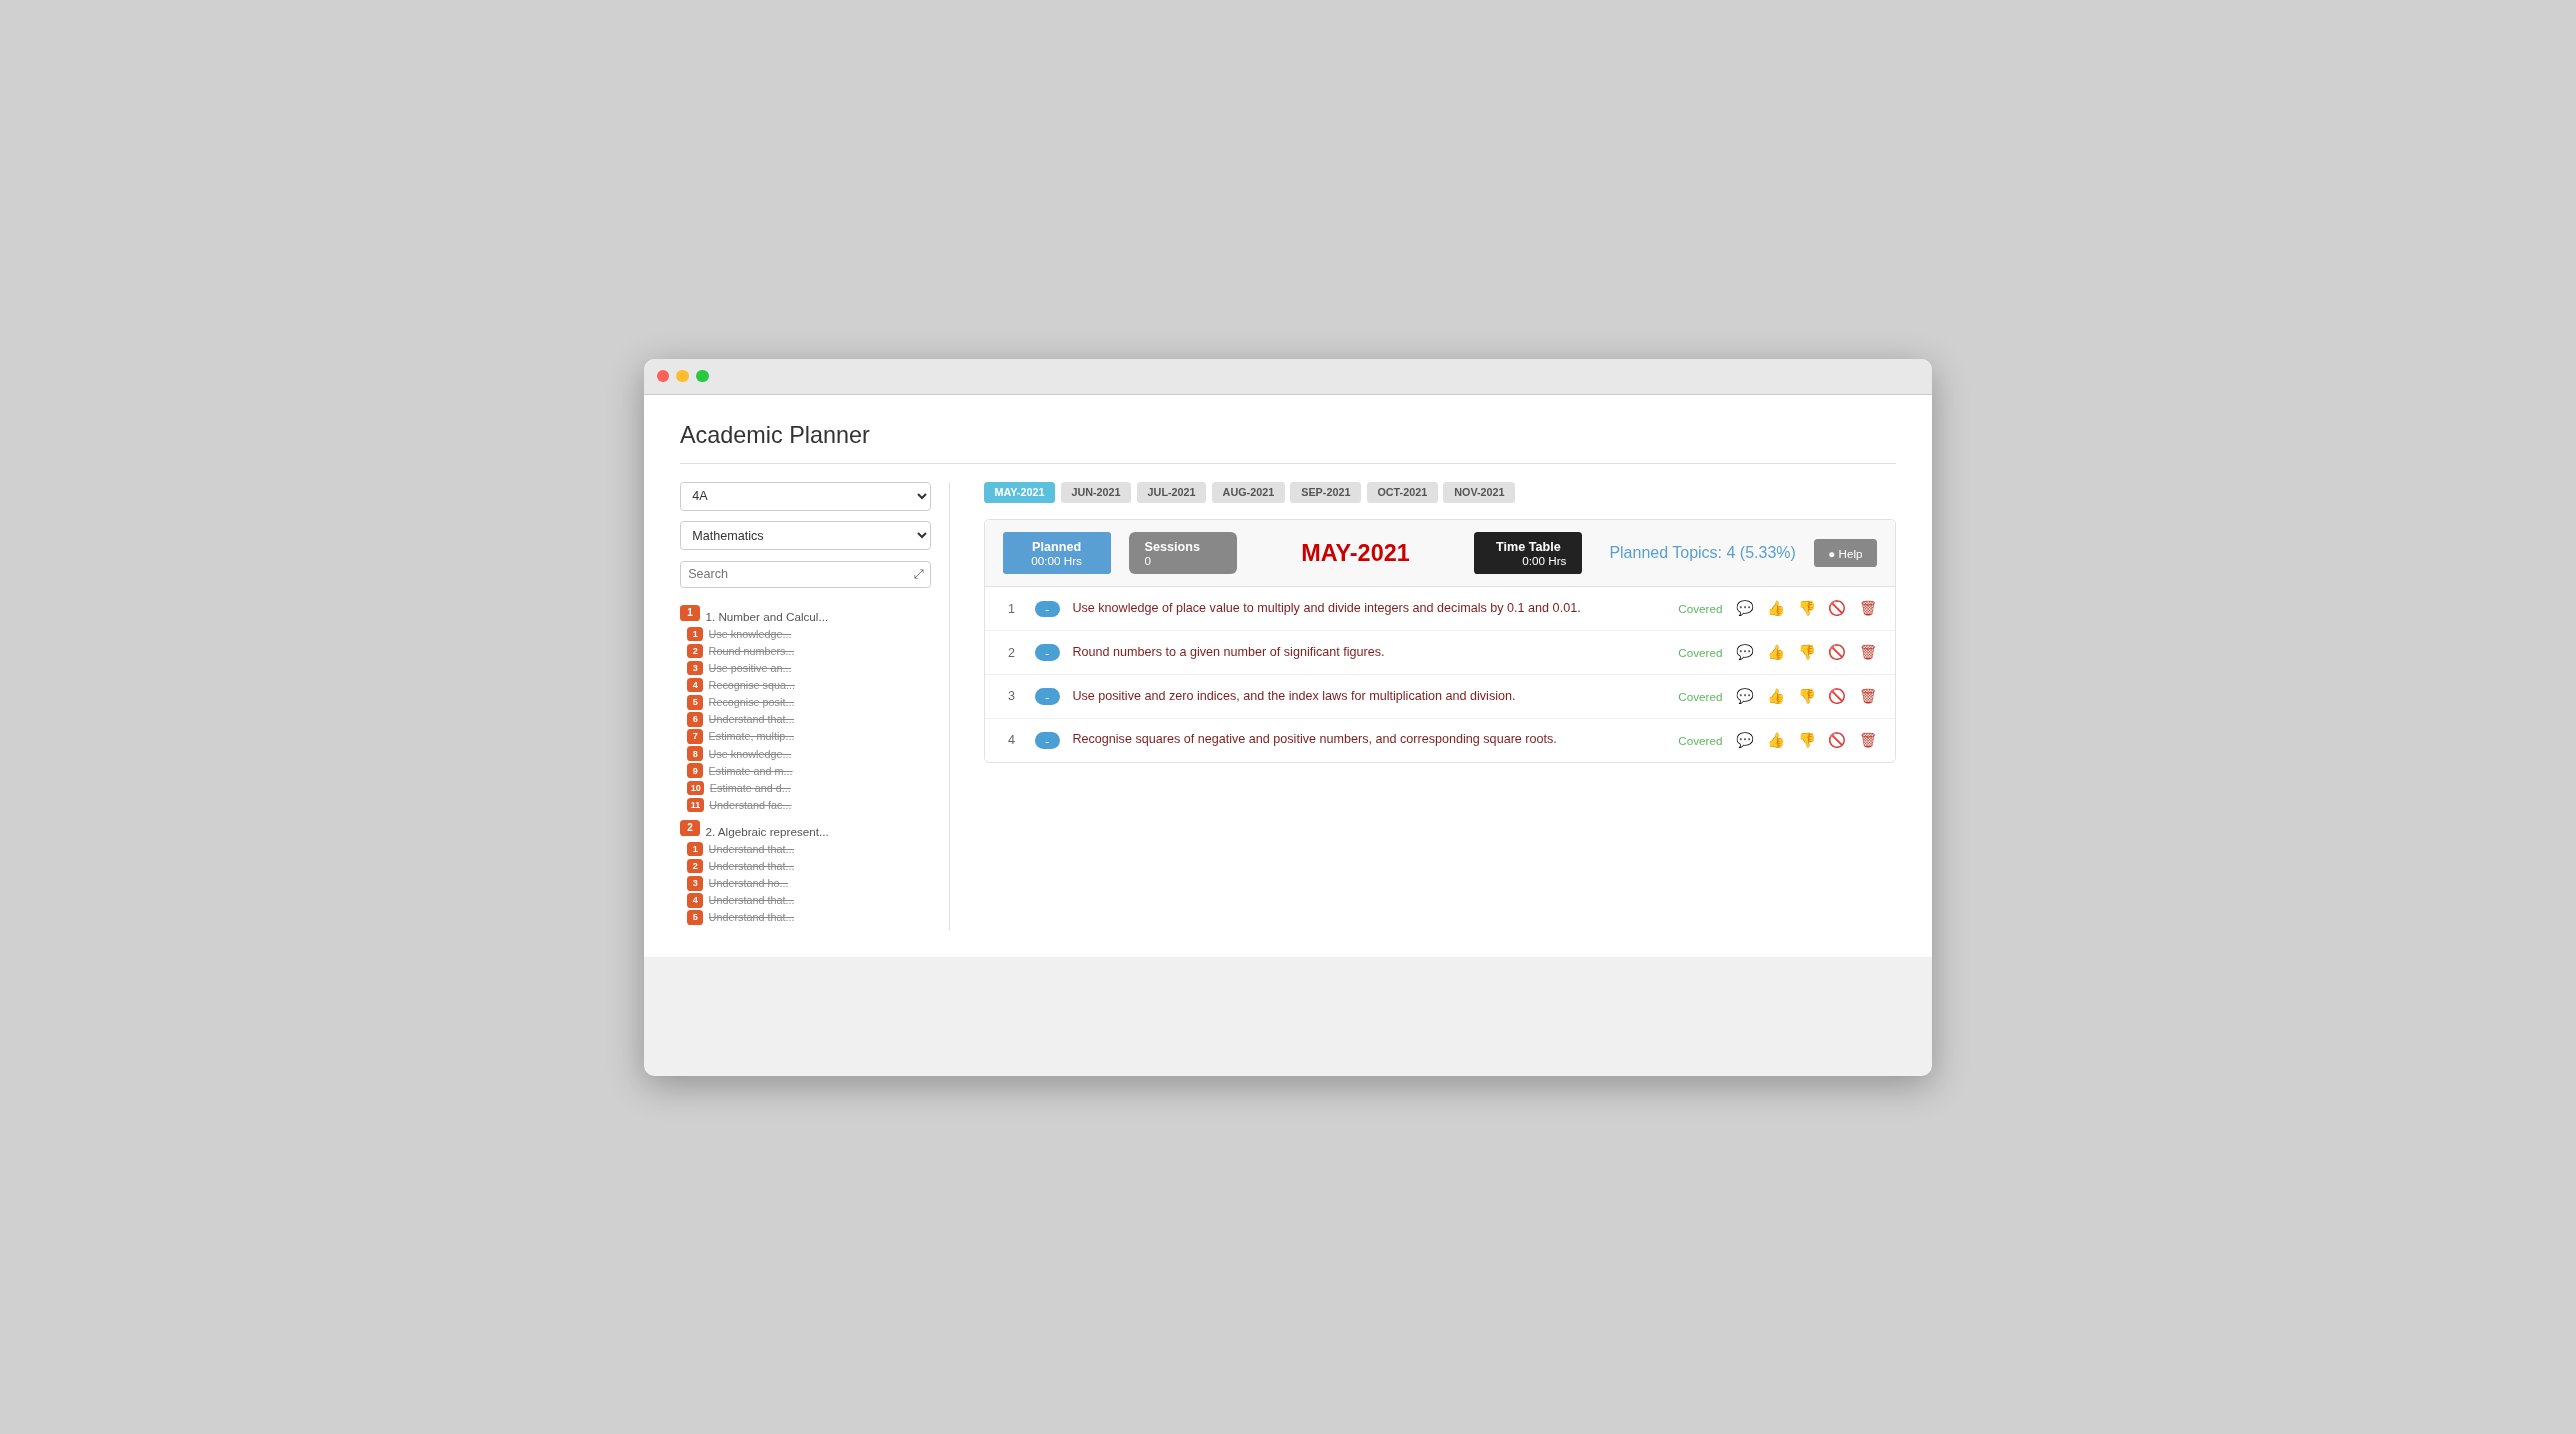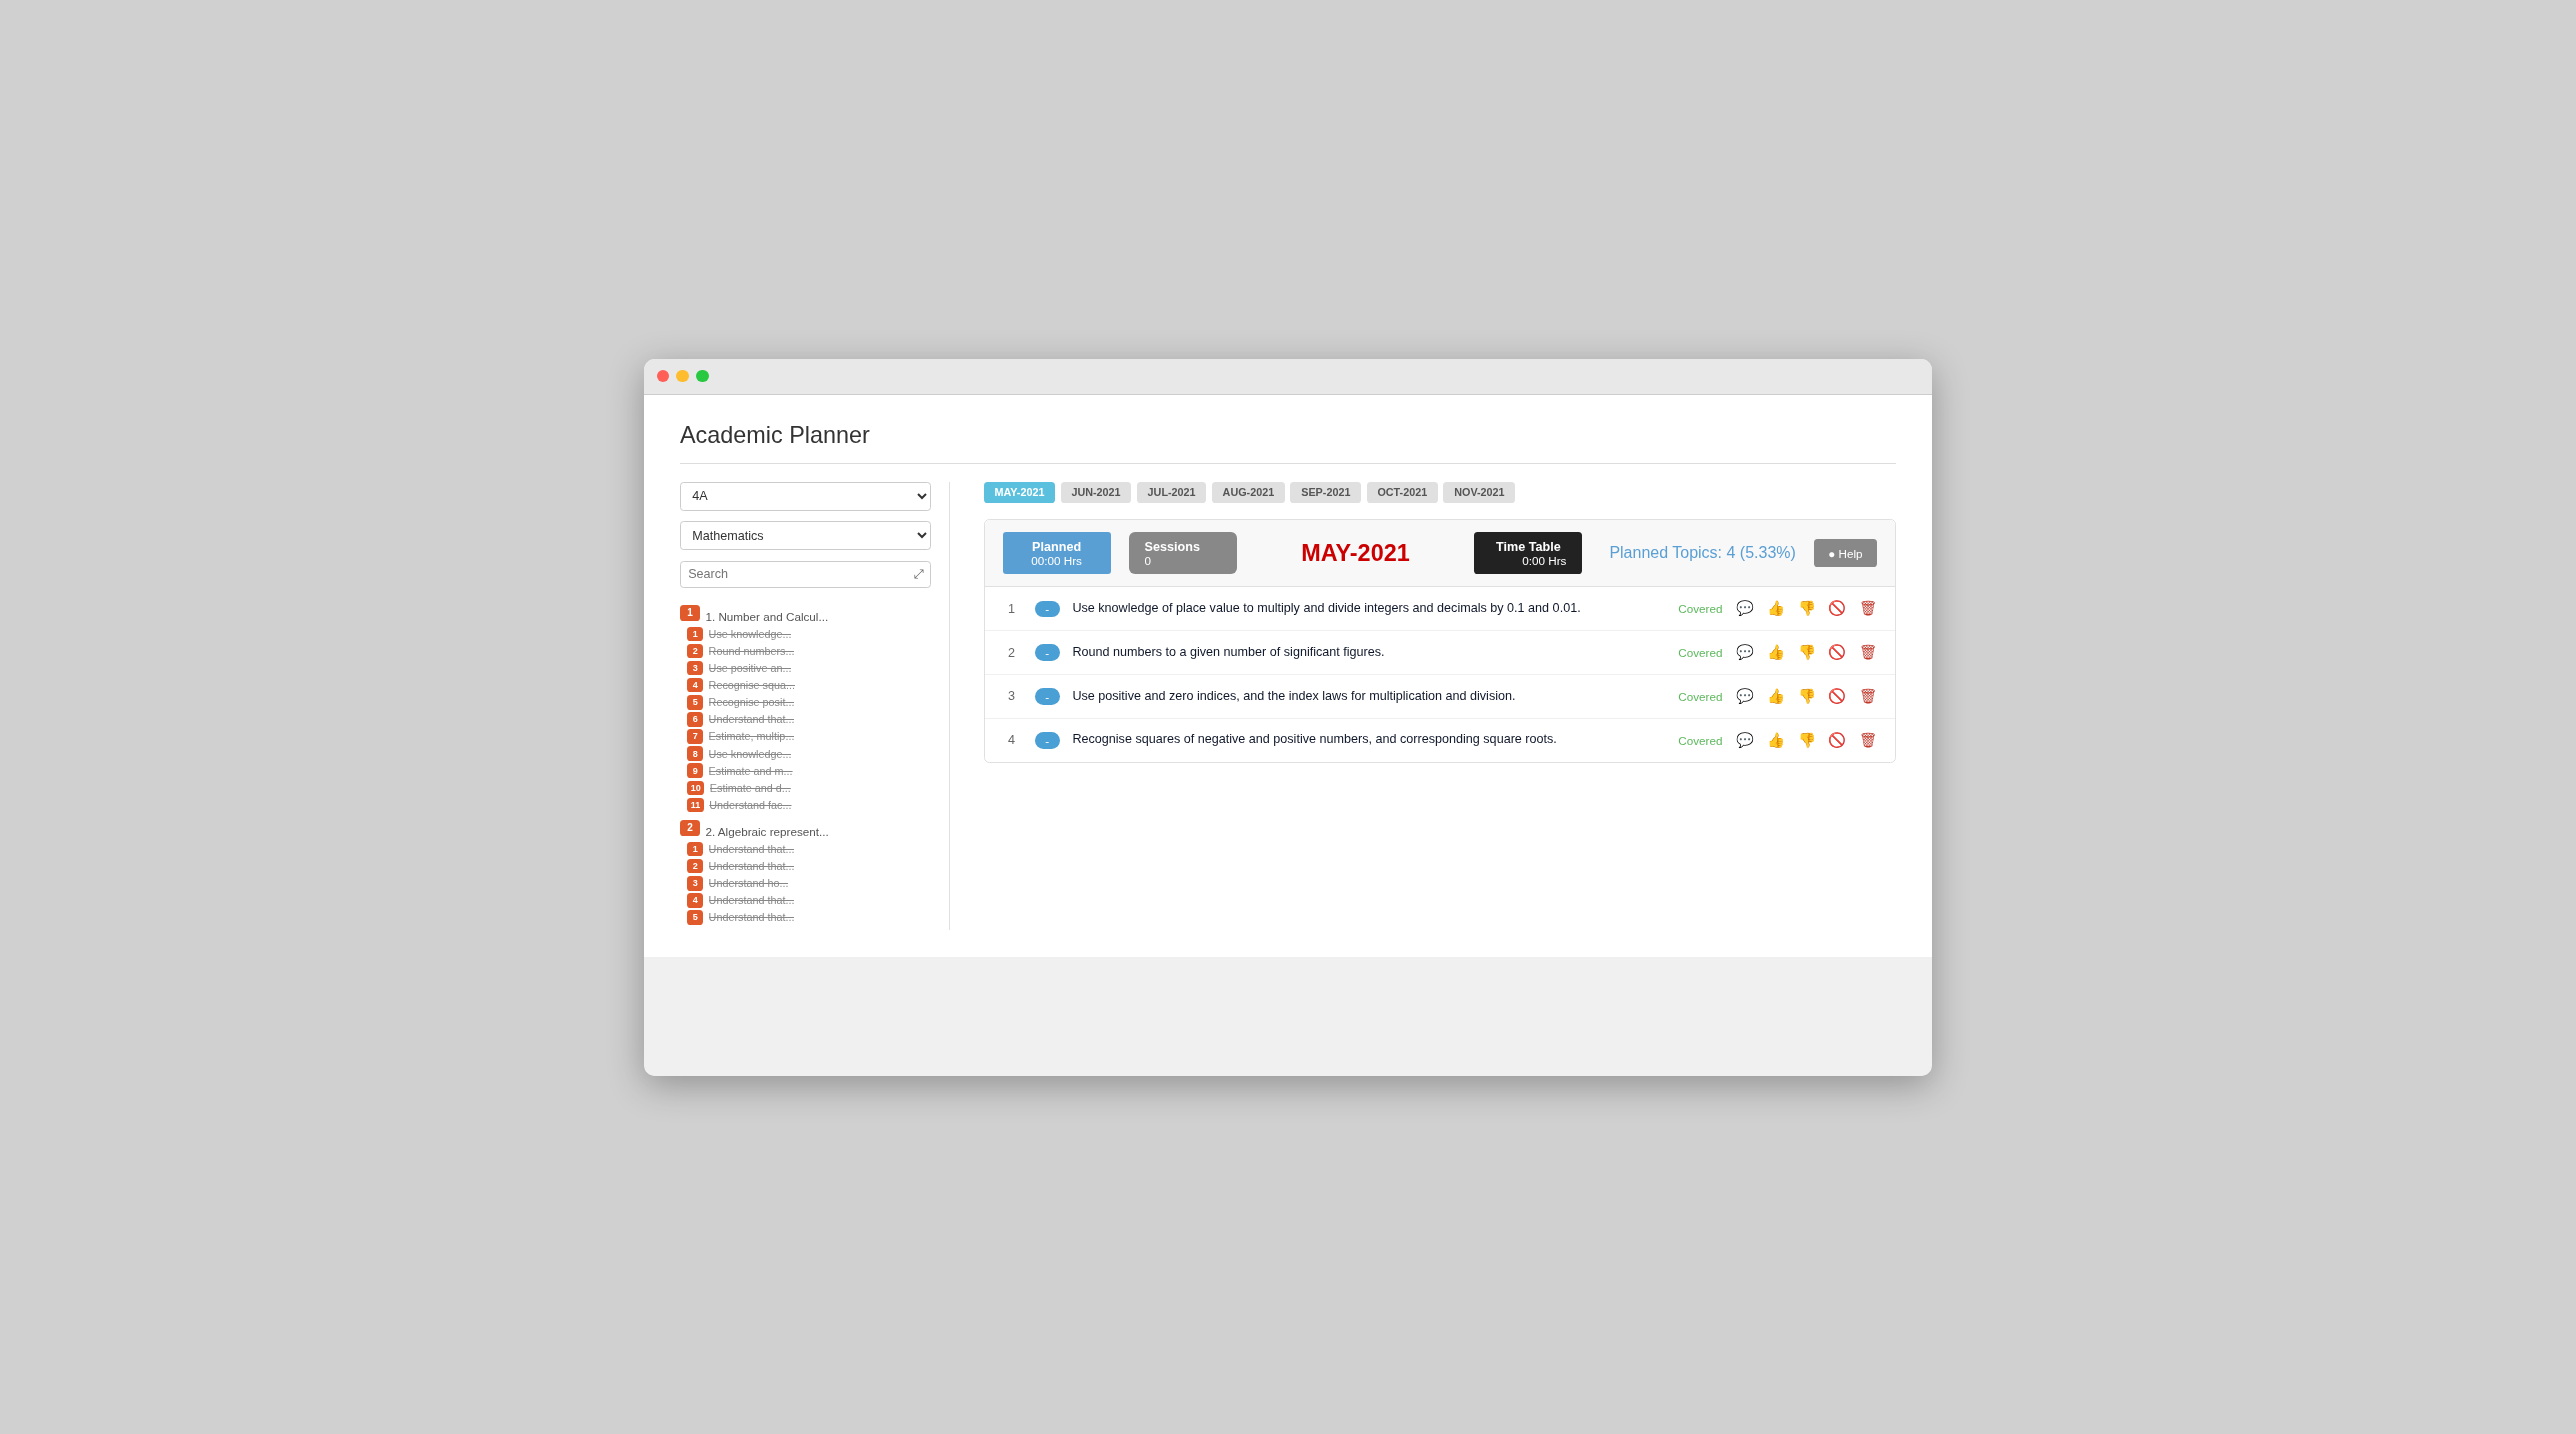--- a/index.html
+++ b/index.html
@@ -294,21 +294,21 @@
       border: none;
       border-radius: 9px;
       padding: 1.8px 7.2px;
       font-size: 11.7px;
       cursor: pointer;
       min-width: 25px;
     }
     .topic-text {
       flex: 1;
       font-size: 12.6px;
-      color: #0f172a;
+      color: #7f1d1d;
       line-height: 1.4;
     }
     .topic-status {
       font-size: 11.7px;
       color: #5cb85c;
       min-width: 63px;
       text-align: right;
     }
     .topic-actions {
       display: flex;

